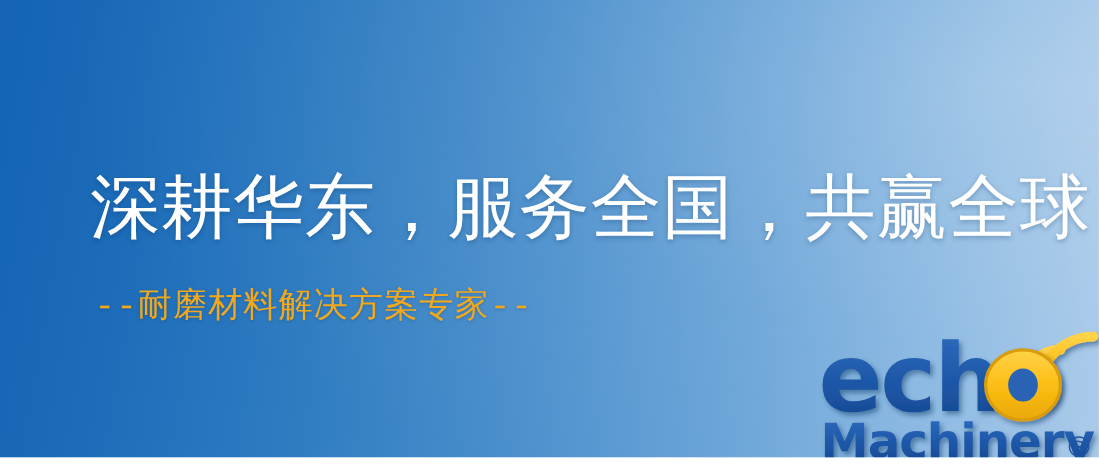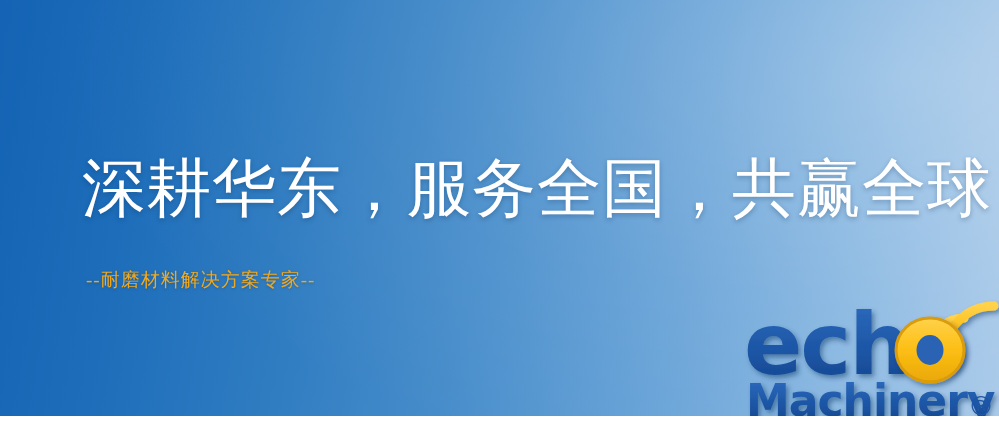--- a/index.html
+++ b/index.html
@@ -51,22 +51,22 @@
     color: #ffffff;
     white-space: nowrap;
     text-shadow: 0 2px 5px rgba(10,45,85,0.30);
     z-index: 3;
   }
 
   .subtitle {
     position: absolute;
     left: 86px;
     top: 264px;
-    font-family: Liberation Serif, serif;
-    font-size: 19px;
+    font-family: Liberation Mono, monospace;
+    font-size: 31px;
     line-height: 32px;
     letter-spacing: 1px;
     color: #f2a81c;
     white-space: nowrap;
     text-shadow: 0 1px 3px rgba(10,45,85,0.28);
     z-index: 3;
   }
 
   
   #logo {

